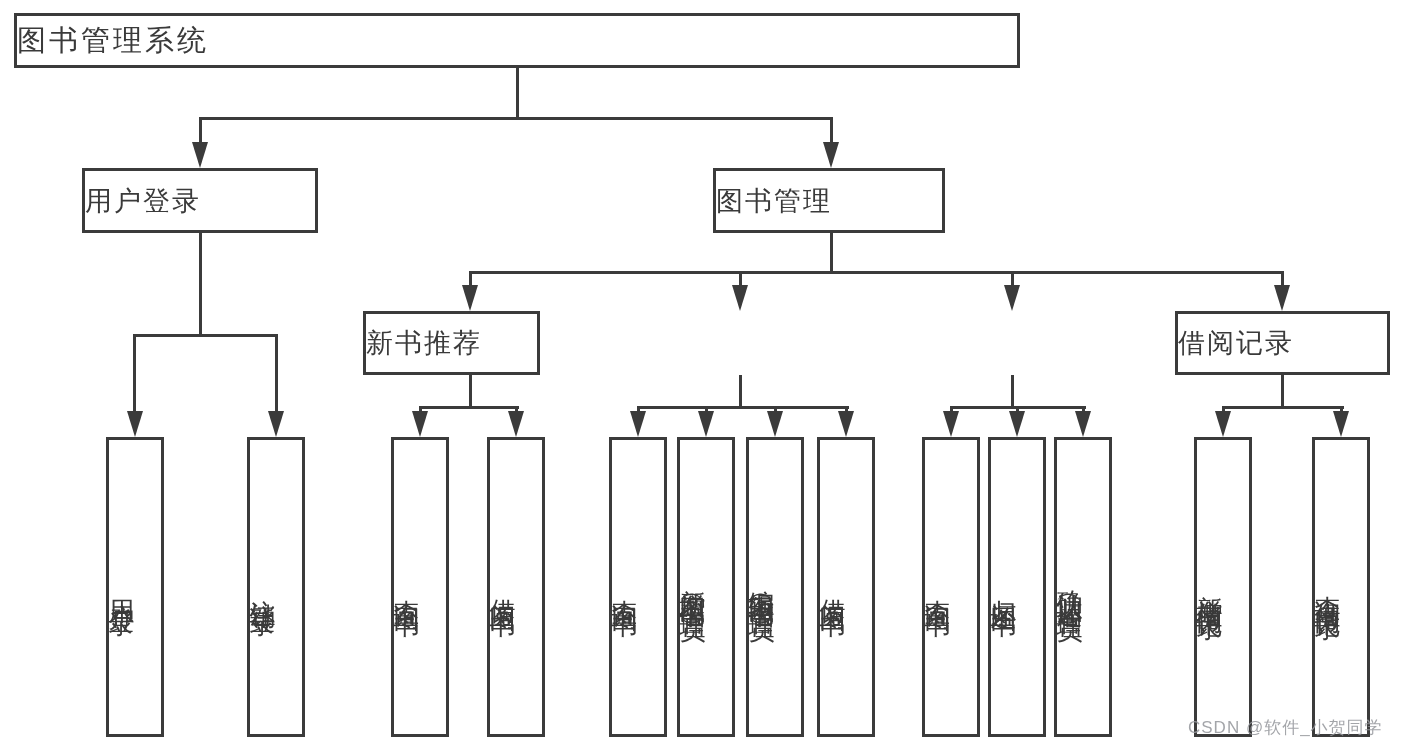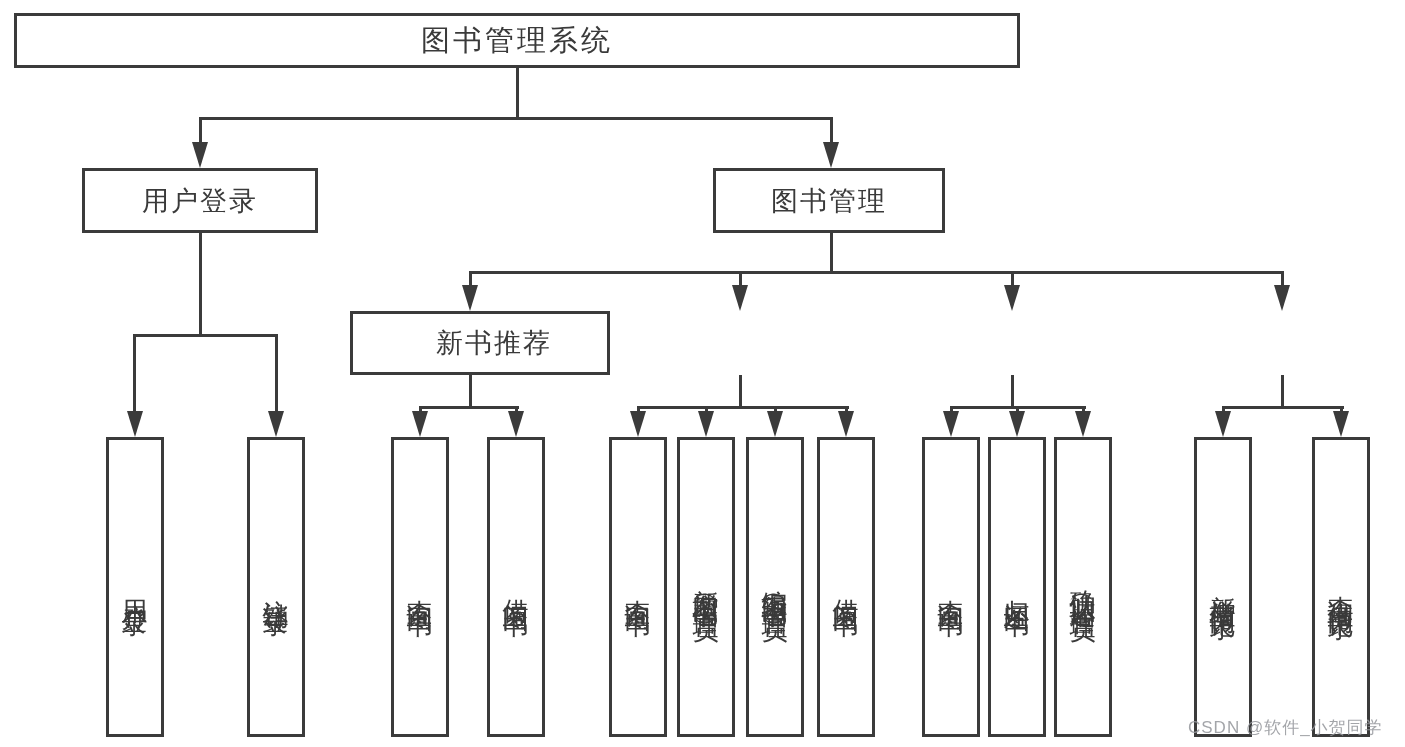--- a/index.html
+++ b/index.html
@@ -17,21 +17,20 @@
     font-family: "Liberation Sans", "DejaVu Sans", sans-serif;
     overflow: hidden;
   }
   .box {
     position: absolute;
     box-sizing: border-box;
     border: 3px solid var(--line);
     background: var(--bg);
     display: flex;
     align-items: center;
-    justify-content: center;
     color: var(--text);
   }
   .h-label { font-size: 27px; letter-spacing: 2px; white-space: nowrap; }
   .root-label { font-size: 29px; letter-spacing: 3px; }
   .leaf .vtext {
     writing-mode: vertical-rl;
     text-orientation: mixed;
     font-size: 26px;
     letter-spacing: 4px;
     line-height: 1;
@@ -140,22 +139,25 @@
     <span class="h-label root-label">图书管理系统</span>
   </div>
 
   <div class="box" style="left:82px; top:168px; width:236px; height:65px;">
     <span class="h-label">用户登录</span>
   </div>
   <div class="box" style="left:713px; top:168px; width:232px; height:65px;">
     <span class="h-label">图书管理</span>
   </div>
 
-  <div class="box" style="left:350px; top:311px; width:260px; height:64px;padding-left:28px;">
+  <div class="box" style="left:363px; top:311px; width:177px; height:64px;">
     <span class="h-label">新书推荐</span>
+  </div>
+  <div class="box" style="left:1175px; top:311px; width:215px; height:64px;">
+    <span class="h-label">借阅记录</span>
   </div>
 
   <div class="box leaf" style="left:106px; top:437px; width:58px; height:300px;">
     <span class="vtext">用户登录</span>
   </div>
   <div class="box leaf" style="left:247px; top:437px; width:58px; height:300px;">
     <span class="vtext">注销登录</span>
   </div>
 
   <div class="box leaf" style="left:391px; top:437px; width:58px; height:300px;">

